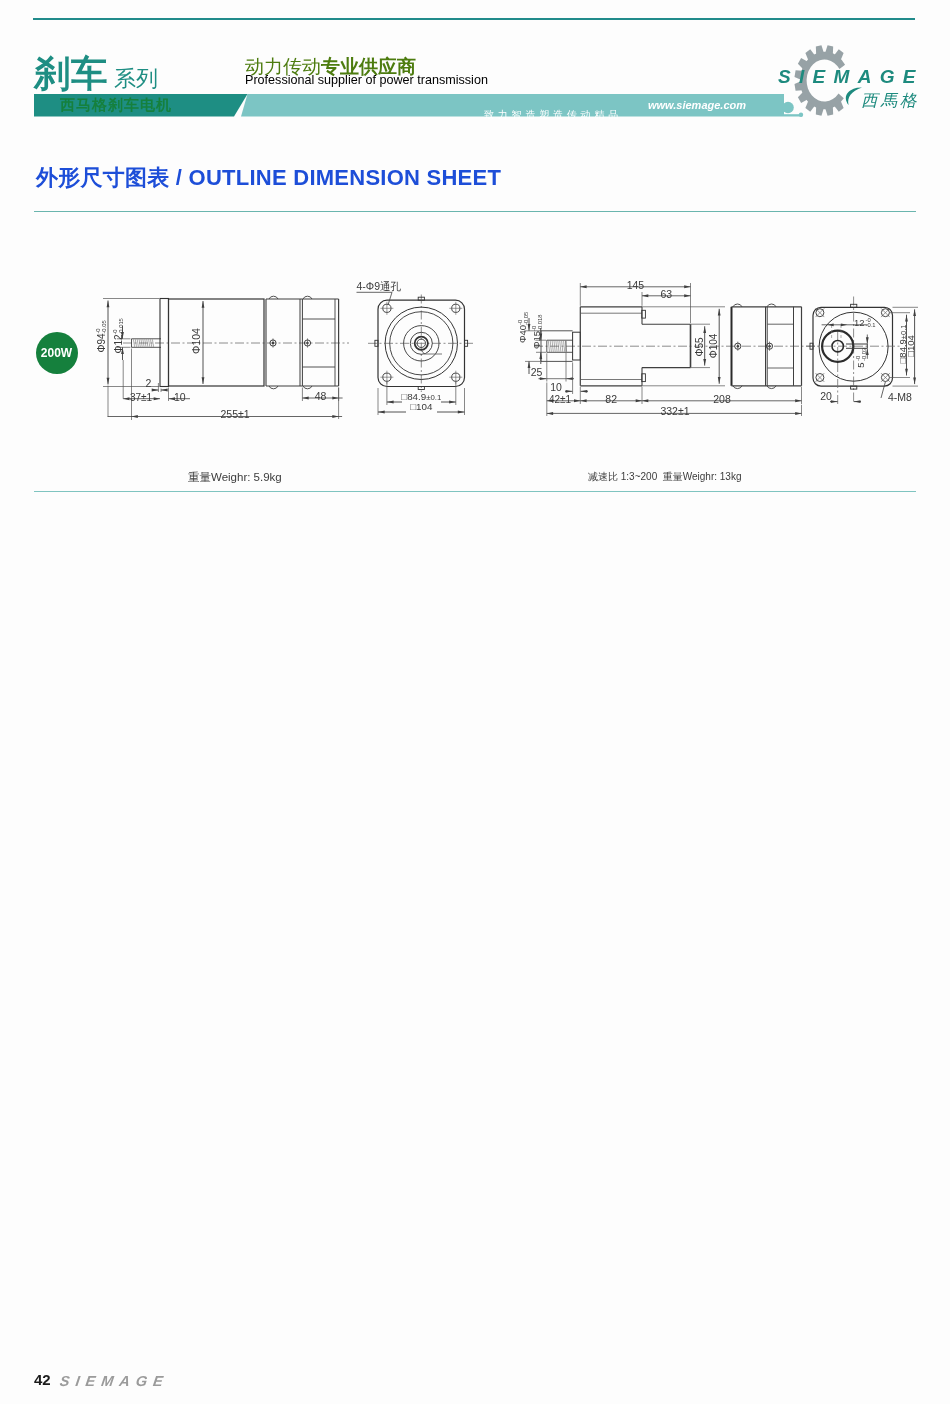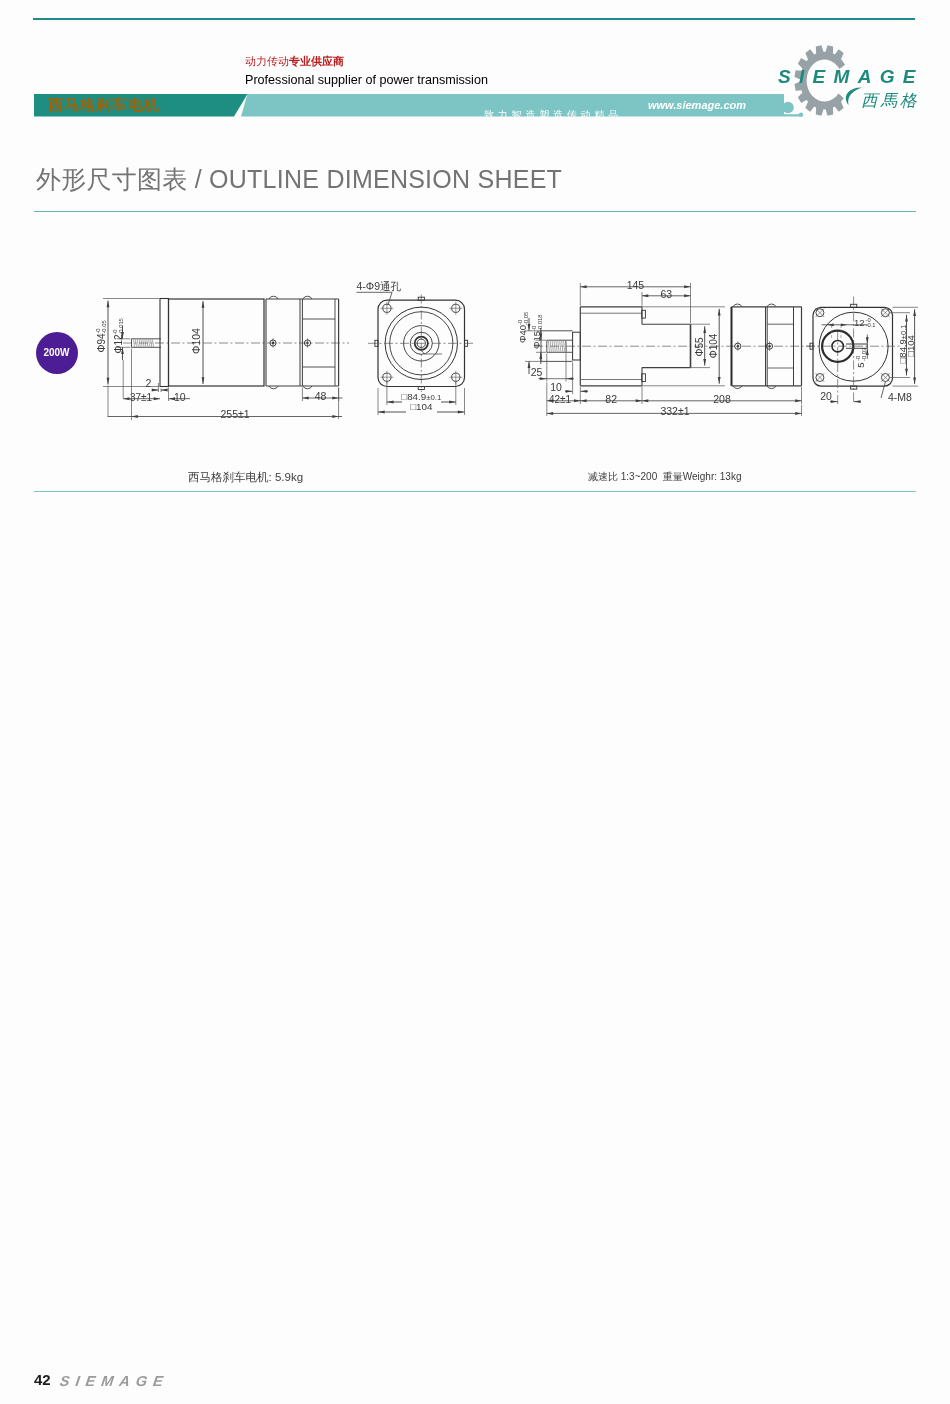--- a/index.html
+++ b/index.html
@@ -6,36 +6,37 @@
   #page { position:relative; width:950px; height:1404px; background:#fdfdfd;
           font-family:"Liberation Sans", sans-serif; overflow:hidden; }
   .abs { position:absolute; }
 </style>
 </head>
 <body>
 <div id="page">
 
 <div class="abs" style="left:33px;top:17.5px;width:882px;height:2.4px;background:#218b8b"></div>
 
-
-<div class="abs" style="left:245px;top:54px;font-size:11px;color:#b91c1c;white-space:nowrap">动力传动<b>专业供应商</b></div>
+<div class="abs" style="left:34px;top:50px;color:#1e8e83;white-space:nowrap"><span style="font-size:36.5px;font-weight:bold;letter-spacing:0.5px">刹车</span><span style="font-size:22px;margin-left:6px">系列</span></div>
+
+<div class="abs" style="left:245px;top:54px;font-size:19px;color:#4d7c0f;white-space:nowrap">动力传动<b>专业供应商</b></div>
 
 <div class="abs" style="left:245px;top:73px;font-size:12.6px;color:#000000;white-space:nowrap">Professional supplier of power transmission</div>
 
 <svg class="abs" style="left:0;top:0" width="950" height="130" viewBox="0 0 950 130">
 
   <polygon points="247.5,94 784,94 784,116.5 241,116.5" fill="#7cc5c4"></polygon>
   <circle cx="788" cy="107.5" r="5.8" fill="#7cc5c4"></circle>
   <rect x="784" y="114.2" width="18" height="2.3" fill="#7cc5c4"></rect>
   <circle cx="801" cy="114.8" r="2.2" fill="#7cc5c4"></circle>
 
   <polygon points="34,94 247.5,94 234,116.5 34,116.5" fill="#1e8e83"></polygon>
 </svg>
 
-<div class="abs" style="left:48px;top:96px;font-size:15px;font-weight:bold;color:#a16207;letter-spacing:1px;white-space:nowrap">西马格刹车电机</div>
+<div class="abs" style="left:60px;top:96px;font-size:15px;font-weight:bold;color:#15803d;letter-spacing:1px;white-space:nowrap">西马格刹车电机</div>
 
 <div class="abs" style="left:484px;top:108px;font-size:10px;color:#ffffff;letter-spacing:3.8px;white-space:nowrap">致力智造塑造传动精品</div>
 
 <div class="abs" style="left:648px;top:99px;font-size:11px;font-weight:bold;font-style:italic;color:#ffffff;white-space:nowrap">www.siemage.com</div>
 
 <svg class="abs" style="left:750px;top:30px" width="200" height="90" viewBox="750 30 200 90">
 
   <g transform="translate(824.5 80.5) scale(0.85 1) translate(-824.5 -80.5)">
         <path d="M847.2 98.2 A28.8 28.8 0 1 1 848.7 64.8 L842.1 69.1 A21.0 21.0 0 1 0 841.0 93.4 Z" fill="#97a2a6"></path>
         <polygon points="843.5,100.7 847.0,108.0 841.3,111.8 835.9,105.8" fill="#97a2a6"></polygon>
@@ -52,25 +53,25 @@
         <polygon points="835.9,55.2 841.3,49.2 847.0,53.0 843.5,60.3" fill="#97a2a6"></polygon>
       </g>
 
   <path d="M862 87.5 C851 91.5 847 97 848.5 105 C842.5 96.5 847.5 90 857 87.8 Z" fill="#1d8a7e"></path>
 
   <text x="778" y="82.5" font-size="19" font-weight="bold" font-style="italic" letter-spacing="8.3" fill="#1d8a7e">SIEMAGE</text>
 
   <text x="861" y="105.5" font-size="16.5" font-style="italic" letter-spacing="3" fill="#1d8a7e">西馬格</text>
 </svg>
 
-<div class="abs" style="left:36px;top:163px;font-size:25px;font-weight:normal;letter-spacing:0.25px;color:#737373;white-space:nowrap">外形尺寸图表 / OUTLINE DIMENSION SHEET</div>
+<div class="abs" style="left:36px;top:163px;font-size:22px;font-weight:bold;letter-spacing:0.25px;color:#1d4ed8;white-space:nowrap">外形尺寸图表 / OUTLINE DIMENSION SHEET</div>
 
 <div class="abs" style="left:34px;top:210.5px;width:882px;height:1.3px;background:#6ab5ae"></div>
 
-<div class="abs" style="left:35.5px;top:332px;width:42px;height:42px;border-radius:50%;background:#4c1d95;color:#fff;font-size:10px;font-weight:bold;text-align:center;line-height:42px">200W</div>
+<div class="abs" style="left:35.5px;top:332px;width:42px;height:42px;border-radius:50%;background:#15803d;color:#fff;font-size:12px;font-weight:bold;text-align:center;line-height:42px">200W</div>
 
 <svg class="abs" style="left:0;top:230px" width="950" height="270" viewBox="0 230 950 270">
 <defs>
 <marker id="ar" viewBox="0 0 8 8" refX="7.5" refY="4" markerWidth="8" markerHeight="8" orient="auto-start-reverse" markerUnits="userSpaceOnUse">
           <path d="M0.8,2.6 L7.3,4 L0.8,5.4 z" fill="#3f3f3f"></path>
         </marker>
 </defs>
 
 <g>
         <line x1="123" y1="343" x2="349" y2="343" stroke="#707070" stroke-width="0.8" stroke-dasharray="9 2.5 2 2.5"></line>
@@ -539,21 +540,21 @@
 <g>
         <line x1="892.5" y1="307.3" x2="918" y2="307.3" stroke="#555" stroke-width="0.7"></line>
         <line x1="892.5" y1="386.1" x2="918" y2="386.1" stroke="#555" stroke-width="0.7"></line>
         <line x1="914.6" y1="309.3" x2="914.6" y2="384.1" stroke="#3f3f3f" stroke-width="0.9" marker-end="url(#ar)" marker-start="url(#ar)"></line>
         <g transform="translate(911 346) rotate(-90)">
           <text x="0" y="3.3" font-size="9.5" fill="#3a3a3a" text-anchor="middle">□104</text>
         </g>
       </g>
 </svg>
 
-<div class="abs" style="left:188px;top:470px;font-size:11.5px;color:#3c3c3c;white-space:nowrap">西马格刹车电机: 5.9kg</div>
+<div class="abs" style="left:188px;top:470px;font-size:11.5px;color:#3c3c3c;white-space:nowrap">重量Weighr: 5.9kg</div>
 
 <div class="abs" style="left:588px;top:470px;font-size:10px;color:#3c3c3c;white-space:nowrap">减速比 1:3~200&nbsp;&nbsp;重量Weighr: 13kg</div>
 
 <div class="abs" style="left:34px;top:491px;width:882px;height:1.4px;background:#7fc4c0"></div>
 
 <div class="abs" style="left:34px;top:1371px;font-size:15px;font-weight:bold;color:#1c1c1c">42</div>
 
 <div class="abs" style="left:60px;top:1372.5px;font-size:14.5px;font-weight:bold;font-style:italic;color:#9b9b9b;letter-spacing:6px;transform:skewX(-8deg)">SIEMAGE</div>
 
 </div>

